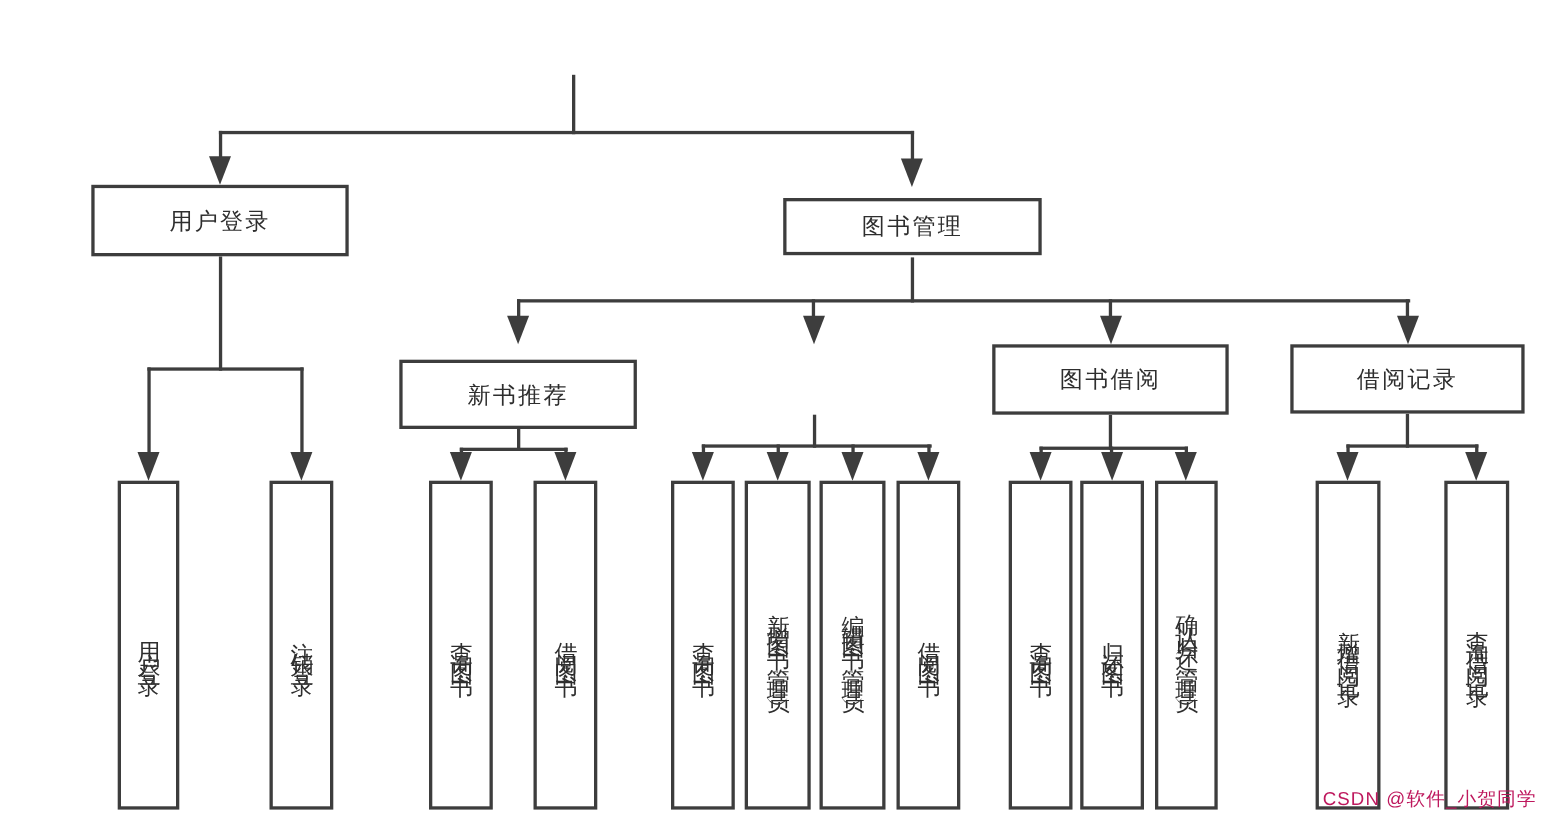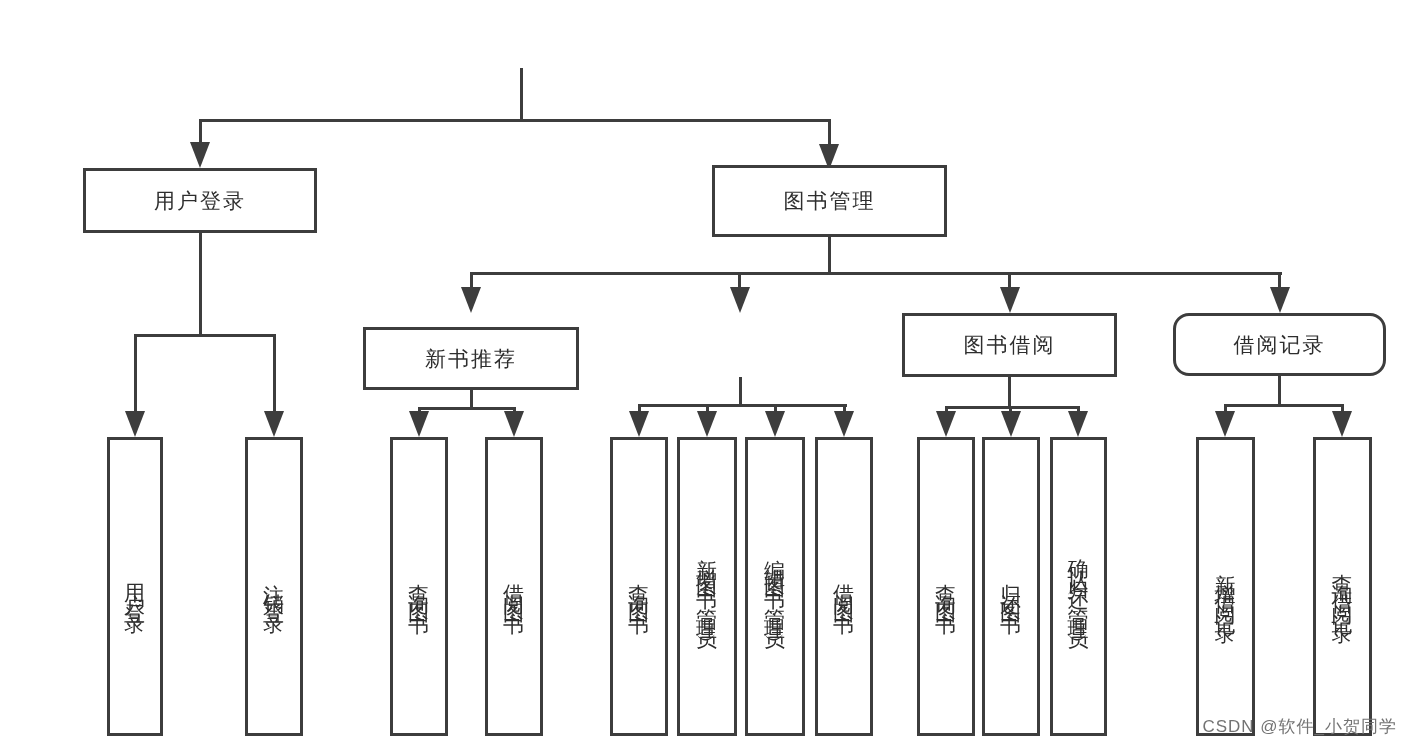--- a/index.html
+++ b/index.html
@@ -41,21 +41,21 @@
     height: 0;
     border-left: 10px solid transparent;
     border-right: 10px solid transparent;
     border-top: 26px solid #3d3d3d;
     z-index: 1;
   }
   .watermark {
     position: absolute;
     right: 8px;
     bottom: 9px;
-    color: #737373;
+    color: #be185d;
     font-size: 17px;
     letter-spacing: 1px;
     z-index: 5;
     white-space: nowrap;
   }
 </style>
 </head>
 <body>
 
 <div class="canvas">
@@ -117,34 +117,34 @@
   <div class="vline" style="left:1224px;top:404px;width:3px;height:10px;"></div>
   <div class="vline" style="left:1341px;top:404px;width:3px;height:10px;"></div>
   <div class="arrow" style="left:1215px;top:411px;"></div>
   <div class="arrow" style="left:1332px;top:411px;"></div>
 
 
   <div class="box" style="left:83px;top:168px;width:234px;height:65px;">
     <span>用户登录</span>
   </div>
 
-  <div class="box" style="left:712px;top:165px;width:235px;height:72px;align-items:center;">
+  <div class="box" style="left:712px;top:180px;width:235px;height:52px;align-items:center;">
     <span>图书管理</span>
   </div>
 
   <div class="box" style="left:363px;top:313px;width:216px;height:63px;margin-top:14px;">
     <span>新书推荐</span>
   </div>
 
 
   <div class="box" style="left:902px;top:313px;width:215px;height:64px;">
     <span>图书借阅</span>
   </div>
 
-  <div class="box" style="left:1173px;top:313px;width:213px;height:63px;border-radius:16px;">
+  <div class="box" style="left:1173px;top:313px;width:213px;height:63px;">
     <span>借阅记录</span>
   </div>
 
   <div class="box leaf" style="left:107px;top:437px;width:56px;height:299px;">
     <span>用户登录</span>
   </div>
   <div class="box leaf" style="left:245px;top:437px;width:58px;height:299px;">
     <span>注销登录</span>
   </div>
 

